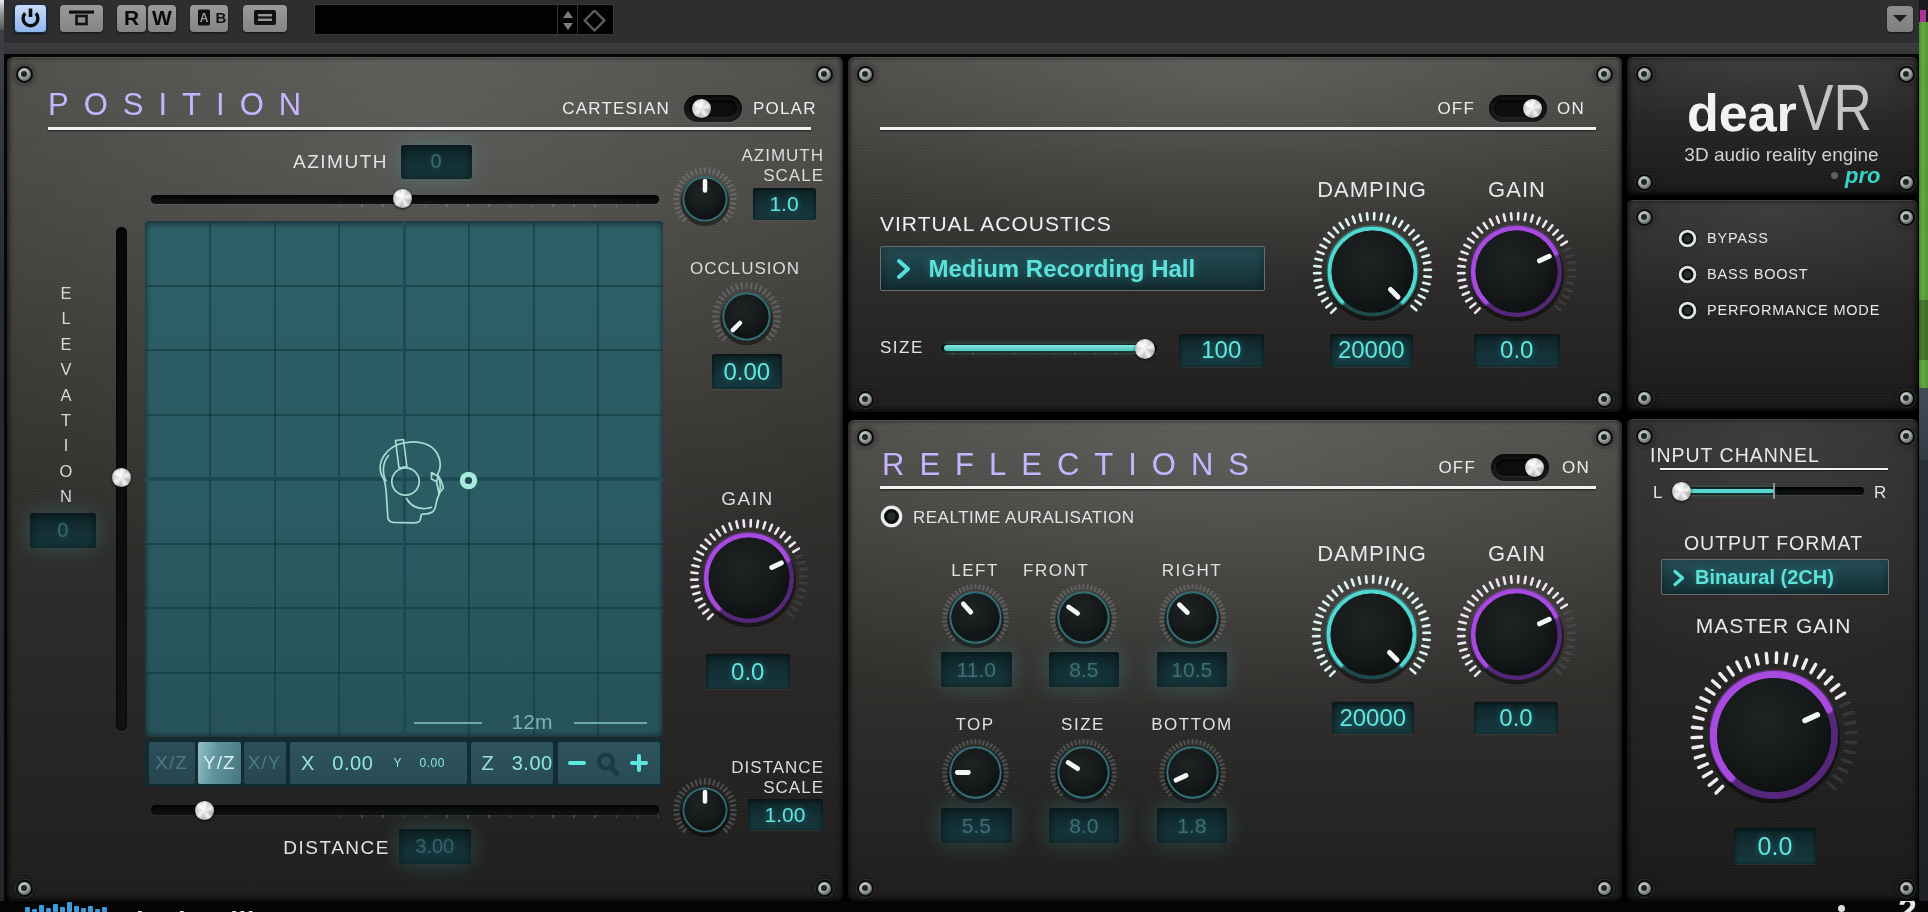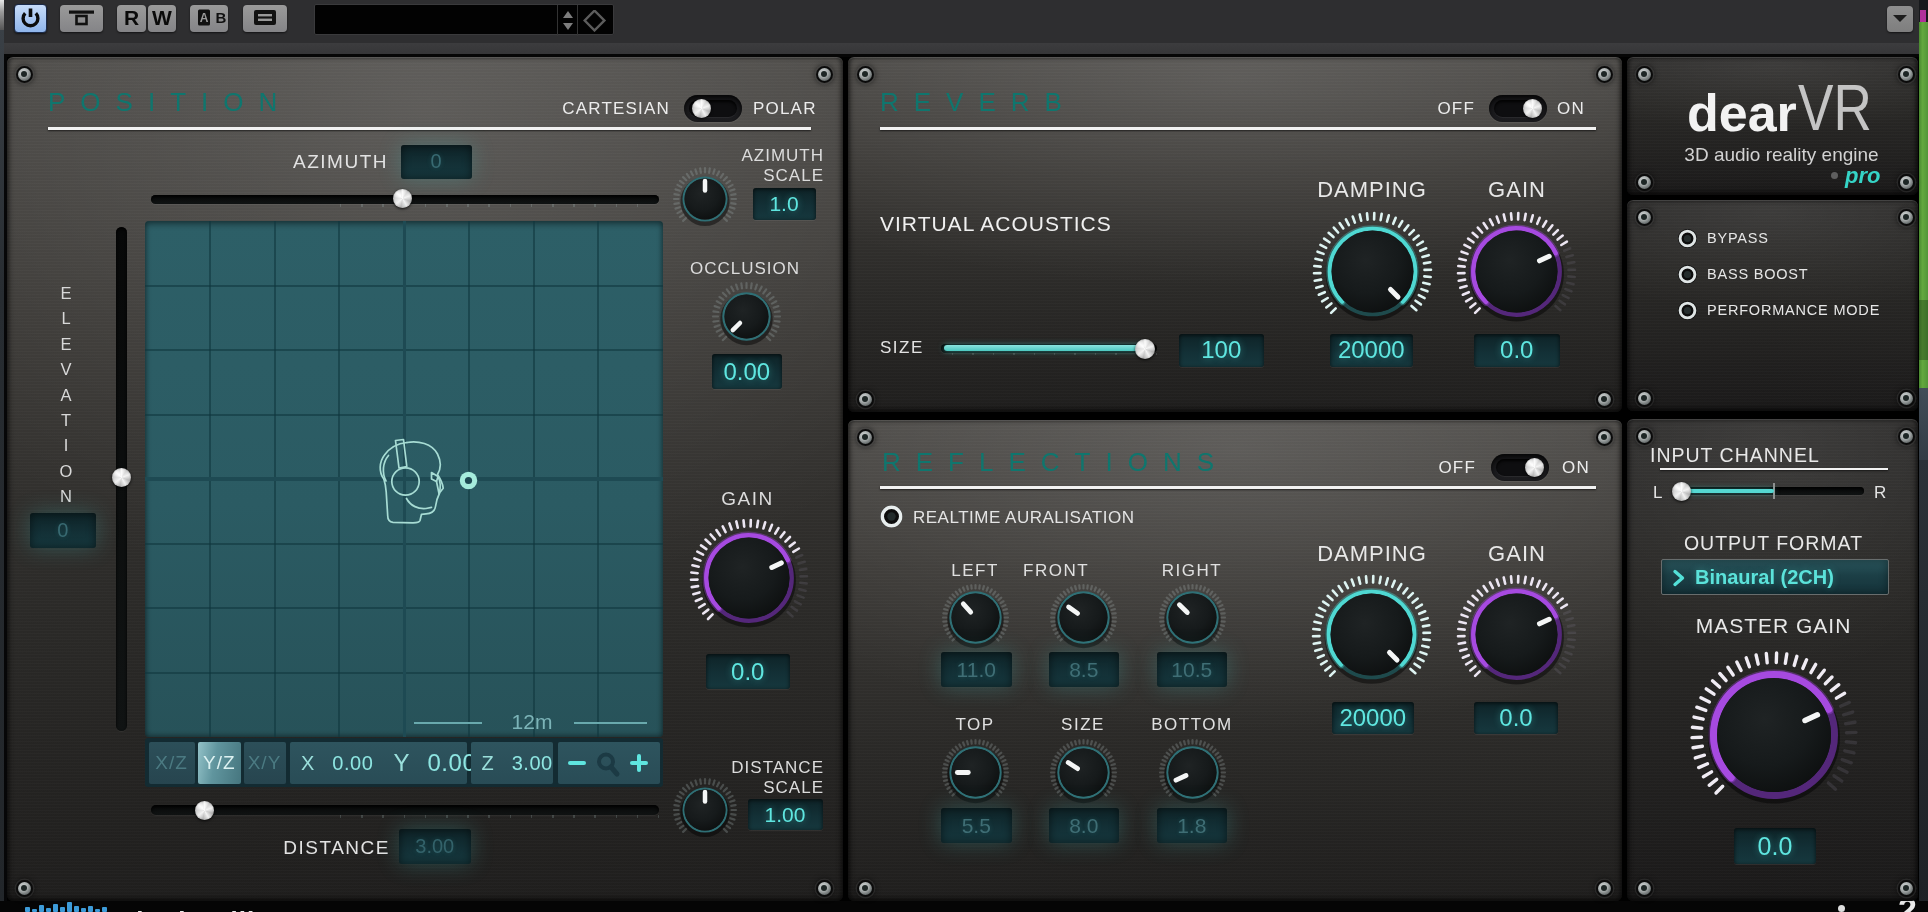--- a/index.html
+++ b/index.html
@@ -13,21 +13,21 @@
  box-shadow: inset 0 1px 0 rgba(255,255,255,0.14), inset 0 -2px 6px rgba(0,0,0,0.55), inset 2px 0 4px rgba(0,0,0,0.35), inset -2px 0 4px rgba(0,0,0,0.35);}
 .panel.dark{background:
   radial-gradient(ellipse 140% 80% at 50% 6%, rgba(255,255,255,0.07), rgba(255,255,255,0) 60%),
   repeating-linear-gradient(0deg, rgba(255,255,255,0.014) 0 1px, rgba(0,0,0,0.02) 1px 3px),
   linear-gradient(to bottom,#302f2e 0%,#2a2927 35%,#232221 70%,#1b1a1a 100%);}
 .screw{position:absolute;border-radius:50%;
  background:radial-gradient(circle at 38% 32%, #cdd1d1 0%, #a9aeae 40%, #6a7070 72%, #474c4c 100%);
  border:2.5px solid #0b0b0b; box-shadow:0 0 0 1.5px rgba(110,110,110,0.22), 0 0 6px rgba(0,0,0,0.8);}
 .screw::after{content:"";position:absolute;left:50%;top:50%;width:6.5px;height:6.5px;margin:-3.2px 0 0 -3.2px;
  border-radius:50%;background:#1d2625;}
-.title{position:absolute;color:#0f766e;font-size:26px;letter-spacing:15px;white-space:nowrap}
+.title{position:absolute;color:#c4b5fd;font-size:31px;letter-spacing:15px;white-space:nowrap}
 .rule{position:absolute;height:3px;background:#f2f2f2;box-shadow:0 1px 2px rgba(0,0,0,.6)}
 .lbl{position:absolute;white-space:nowrap}
 .vb{position:absolute;text-align:center;border-radius:3px;white-space:nowrap;
  background:linear-gradient(to bottom,#0e2327 0%,#133036 55%,#16383e 100%);
  box-shadow: inset 0 1px 4px rgba(0,0,0,.7), 0 1px 0 rgba(255,255,255,0.07);}
 .vbb{color:#5fe6e0;text-shadow:0 0 7px rgba(80,230,220,.45)}
 .vbd{text-shadow:0 0 5px rgba(80,200,200,.2)}
 .tgl{position:absolute;border-radius:14px;background:linear-gradient(#131315,#1e1e21);
  box-shadow: inset 0 2px 4px rgba(0,0,0,.8), 0 1px 1px rgba(255,255,255,0.08);}
 .tgl-slot{position:absolute;left:5px;right:5px;top:5px;bottom:5px;border-radius:9px;
@@ -205,21 +205,21 @@
     </svg>
 <svg style="position:absolute;left:458px;top:469.5px" width="21" height="21" viewBox="0 0 21 21">
 <circle cx="10.5" cy="10.5" r="8.7" fill="#a5ecdc"></circle>
       <circle cx="10.5" cy="10.5" r="3.6" fill="#1e4a53"></circle>
     </svg>
 <div style="position:absolute;left:145px;top:738px;width:518px;height:49px;background:#132b32;border-radius:3px"></div>
 <div style="position:absolute;left:148.5px;top:741.5px;width:46px;height:42px;background:linear-gradient(#2c4f59,#27454f);border-radius:2px;color:#4b7a82;font-size:19px;text-align:center;line-height:42px;letter-spacing:1px">X/Z</div>
 <div style="position:absolute;left:197.5px;top:741.5px;width:43.5px;height:42px;background:linear-gradient(100deg,#93c2c8 0%,#60959e 40%,#46767f 100%);border-radius:2px;color:#ddf2f2;font-size:19px;text-align:center;line-height:42px;letter-spacing:1px">Y/Z</div>
 <div style="position:absolute;left:243.5px;top:741.5px;width:42px;height:42px;background:linear-gradient(#2c4f59,#27454f);border-radius:2px;color:#4b7a82;font-size:19px;text-align:center;line-height:42px;letter-spacing:1px">X/Y</div>
 <div style="position:absolute;left:290px;top:741.5px;width:110px;height:42px;background:linear-gradient(#2e545e,#294c56);border-radius:2px;color:#8ee6e2;font-size:20px;line-height:42px"><span style="margin-left:11px;color:#9adfdb">X</span><span style="margin-left:18px;letter-spacing:0.5px">0.00</span></div>
-<div style="position:absolute;left:382.5px;top:741.5px;width:84px;height:42px;background:linear-gradient(#2e545e,#294c56);border-radius:2px;color:#8ee6e2;font-size:24px;line-height:42px"><span style="margin-left:11px;color:#9adfdb">Y</span><span style="margin-left:18px;letter-spacing:0.5px">0.00</span></div>
+<div style="position:absolute;left:382.5px;top:741.5px;width:84px;height:42px;background:linear-gradient(#2e545e,#294c56);border-radius:2px;color:#8ee6e2;font-size:12px;line-height:42px"><span style="margin-left:11px;color:#9adfdb">Y</span><span style="margin-left:18px;letter-spacing:0.5px">0.00</span></div>
 <div style="position:absolute;left:470.5px;top:741.5px;width:82.5px;height:42px;background:linear-gradient(#2e545e,#294c56);border-radius:2px;color:#8ee6e2;font-size:20px;line-height:42px"><span style="margin-left:11px;color:#9adfdb">Z</span><span style="margin-left:18px;letter-spacing:0.5px">3.00</span></div>
 <div style="position:absolute;left:557.5px;top:741.5px;width:102px;height:42px;background:linear-gradient(#2e545e,#294c56);border-radius:2px">
       <div style="position:absolute;left:10px;top:19.5px;width:18px;height:4px;background:#5fe6e0;border-radius:2px"></div>
       <svg style="position:absolute;left:36px;top:8px" width="28" height="28" viewBox="0 0 28 28">
         <circle cx="12" cy="11.5" r="7" fill="none" stroke="#1c3a44" stroke-width="4"></circle>
         <line x1="17" y1="17" x2="23" y2="24" stroke="#1c3a44" stroke-width="5" stroke-linecap="round"></line>
       </svg>
       <div style="position:absolute;left:72px;top:19.5px;width:18px;height:4px;background:#5fe6e0;border-radius:2px"></div>
       <div style="position:absolute;left:79px;top:12.5px;width:4px;height:18px;background:#5fe6e0;border-radius:2px"></div>
     </div>
@@ -413,29 +413,36 @@
       <line x1="60.2" y1="43.2" x2="64.5" y2="44.6" stroke="rgba(150,160,160,0.33)" stroke-width="2.2" stroke-linecap="round"></line>
       <line x1="58.6" y1="47.0" x2="62.6" y2="49.1" stroke="rgba(150,160,160,0.33)" stroke-width="2.2" stroke-linecap="round"></line>
       <line x1="56.4" y1="50.6" x2="60.1" y2="53.2" stroke="rgba(150,160,160,0.33)" stroke-width="2.2" stroke-linecap="round"></line>
       <line x1="53.7" y1="53.7" x2="56.9" y2="56.9" stroke="rgba(150,160,160,0.33)" stroke-width="2.2" stroke-linecap="round"></line>
       <circle cx="35.0" cy="37.5" r="24.5" fill="rgba(0,0,0,0.45)"></circle>
       <circle cx="35.0" cy="35.0" r="21.5" fill="none" stroke="#2f6f75" stroke-width="2"></circle>
       <circle cx="35.0" cy="35.0" r="20.5" fill="url(#kb4)"></circle>
       <line x1="35.0" y1="26.4" x2="35.0" y2="17.0" stroke="#f4f6f6" stroke-width="4.5" stroke-linecap="round"></line>
     </svg>
 <div class="vb vbb" style="left:747.5px;top:798.5px;width:75px;height:31px;font-size:21px;line-height:31px;">1.00</div>
-<div class="title" style="left:880px;top:87px">REVERB</div>
 <div class="rule" style="left:880px;top:127px;width:716px"></div>
 <div class="lbl" style="left:1395px;top:99px;width:80px;font-size:17px;letter-spacing:1.2px;text-align:right;color:#ececec">OFF</div>
 <div class="tgl" style="left:1488.5px;top:94.5px;width:58px;height:27px">
       <div class="tgl-slot"></div>
       <div class="ball" style="position:absolute;top:4.0px;right:5px;width:19px;height:19px"></div>
     </div>
 <div class="lbl" style="left:1557px;top:99px;width:60px;font-size:17px;letter-spacing:1.2px;text-align:left;color:#ececec">ON</div>
 <div class="lbl" style="left:880px;top:212px;width:260px;font-size:21px;letter-spacing:1px;text-align:left;color:#f0f0f0">VIRTUAL ACOUSTICS</div>
+<div style="position:absolute;left:879.5px;top:246px;width:385px;height:45px;border-radius:2px;
+ background:linear-gradient(to bottom,#275158 0%,#1b3d44 50%,#142f35 100%);
+ border:1px solid #686d6d; box-shadow: inset 0 0 12px rgba(0,0,0,.4);">
+ <svg style="position:absolute;left:12px;top:11px" width="22" height="22" viewBox="0 0 22 22">
+ <path d="M 6 3 L 15 11 L 6 19" fill="none" stroke="#53e0d8" stroke-width="4" stroke-linejoin="round" stroke-linecap="round"></path>
+      </svg>
+ <div style="position:absolute;left:48px;top:8px;font-size:24px;color:#5be2da;letter-spacing:0px;font-weight:bold;text-shadow:0 0 8px rgba(80,220,210,.35)">Medium Recording Hall</div>
+    </div>
 <div class="lbl" style="left:880px;top:338px;width:60px;font-size:17px;letter-spacing:1.5px;text-align:left;color:#e2e2e2">SIZE</div>
 <div class="slider-track" style="left:941px;top:343.5px;width:215.5px;height:9px"></div>
 <div style="position:absolute;left:944px;top:344.8px;width:201px;height:6px;border-radius:3px;background:linear-gradient(#8ae4de,#4cc8c0);box-shadow:0 0 6px rgba(80,220,210,.5)"></div>
 <div class="ball" style="position:absolute;left:1134.5px;top:338.5px;width:20px;height:20px"></div>
 <div class="vb vbb" style="left:1178.5px;top:334px;width:85.5px;height:32.5px;font-size:24px;line-height:32.5px;">100</div>
 <div class="lbl" style="left:1307px;top:177px;width:130px;font-size:22px;letter-spacing:1px;text-align:center;color:#e8e8e8">DAMPING</div>
 <div class="lbl" style="left:1462px;top:177px;width:110px;font-size:22px;letter-spacing:1px;text-align:center;color:#e8e8e8">GAIN</div>
 <svg style="position:absolute;left:1309.5px;top:208.5px" width="125" height="125" viewBox="0 0 125 125">
       <defs>
         <radialGradient id="kb5" cx="42%" cy="36%" r="75%">

